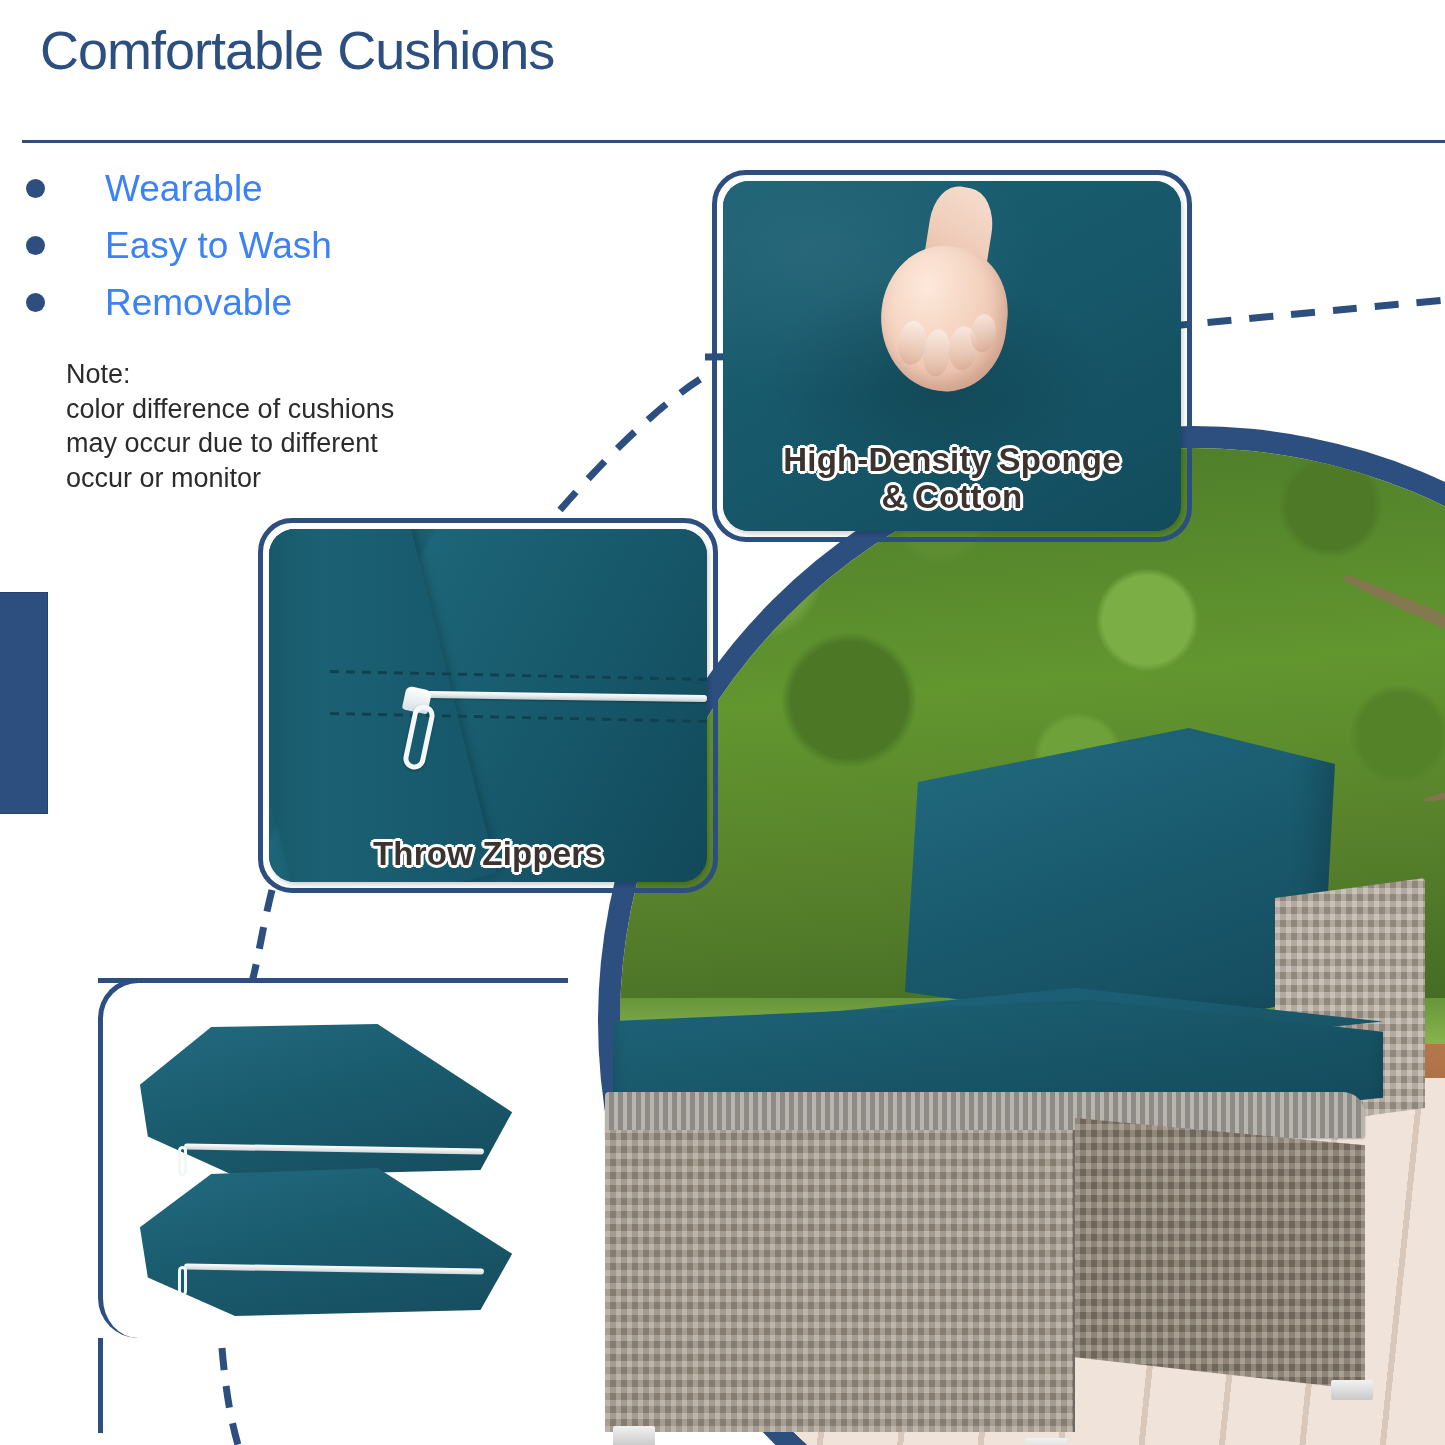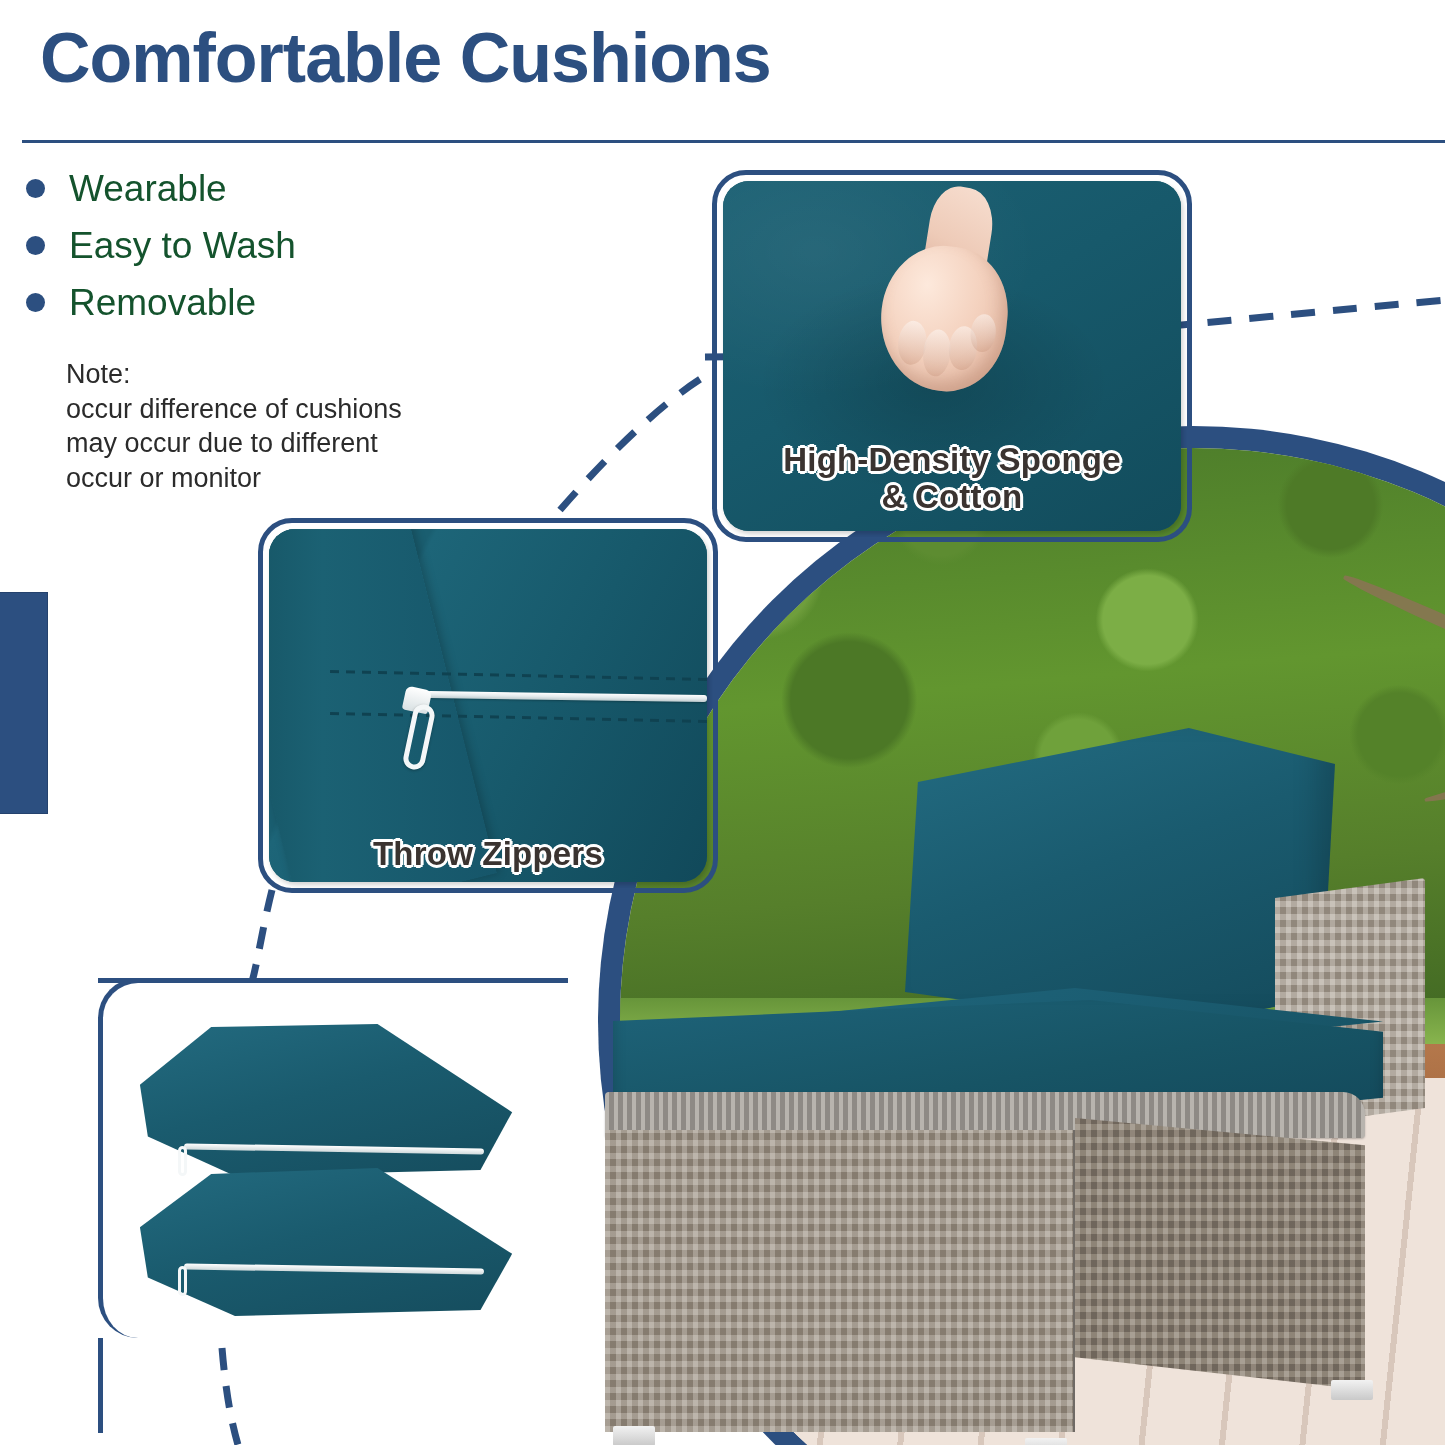--- a/index.html
+++ b/index.html
@@ -14,22 +14,22 @@
     position: relative;
     width: 1445px; height: 1445px;
     background: #ffffff;
     overflow: hidden;
   }
 
   
   #page-title {
     position: absolute;
     left: 40px; top: 22px;
-    font-size: 70px;
-    font-weight: bold;
+    font-size: 54px;
+    font-weight: normal;
     letter-spacing: -1px;
     color: #2c4f80;
     line-height: 1.05;
     white-space: nowrap;
   }
   #title-rule {
     position: absolute;
     left: 22px; top: 139px;
     width: 1423px; height: 5px;
     background: #2c4f80;
@@ -50,23 +50,24 @@
   }
   .bullet-dot {
     width: 19px; height: 19px;
     border-radius: 50%;
     background: #2c4f80;
     flex: none;
     margin-right: 24px;
   }
   .bullet-label {
     font-size: 37px;
-    color: #14532d;
+    color: #3b82f6;
     line-height: 1;
     white-space: nowrap;
+    margin-left: 36px;
   }
 
   
   #note-block {
     position: absolute;
     left: 26px; top: 357px;
     width: 400px;
     font-size: 27px;
     line-height: 1.28;
     color: #2b2b2b;
@@ -448,21 +449,21 @@
       <span class="bullet-label">Easy to Wash</span>
     </div>
     <div class="bullet-row">
       <span class="bullet-dot"></span>
       <span class="bullet-label">Removable</span>
     </div>
   </div>
 
   <div id="note-block">
     <div>Note:</div>
-    <div>occur difference of cushions</div>
+    <div>color difference of cushions</div>
     <div>may occur due to different</div>
     <div>occur or monitor</div>
   </div>
 
   <div id="left-tab"></div>
 
   <div id="photo-circle-ring">
     <div id="photo-circle-inner">
       <div class="photo-scene">
         <div class="foliage"></div>

